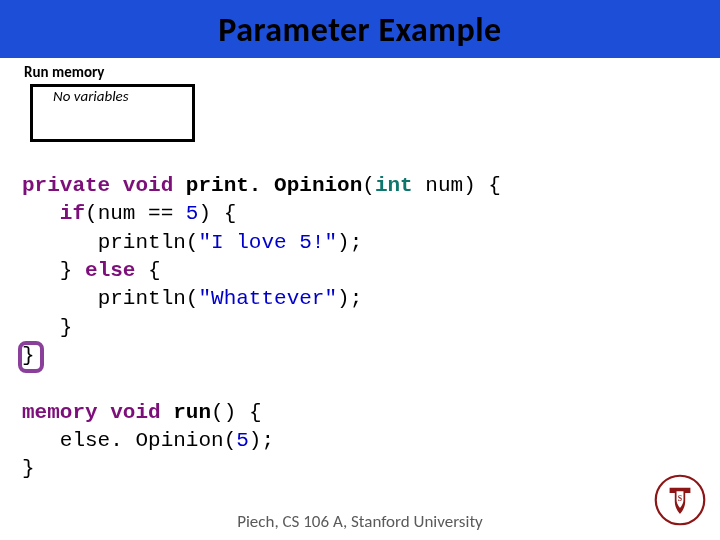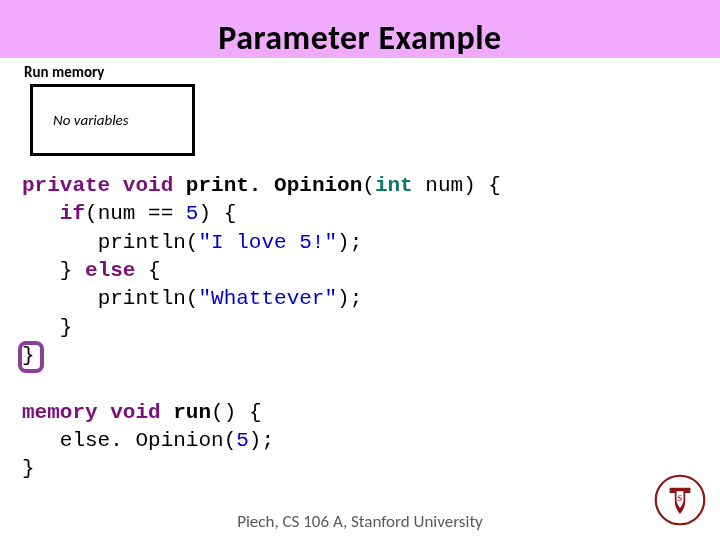--- a/index.html
+++ b/index.html
@@ -7,23 +7,23 @@
     width: 720px;
     height: 540px;
     background: #ffffff;
     font-family: "Calibri", "Segoe UI", sans-serif;
     position: relative;
     overflow: hidden;
   }
   .title-bar {
     width: 100%;
     height: 58px;
-    background: #f0abfc;
+    background: #1d4ed8;
     display: flex;
-    align-items: flex-end;
+    align-items: center;
     justify-content: center;
   }
   .title {
     font-size: 34px;
     font-weight: 700;
     color: #000;
     letter-spacing: 0.5px;
   }
   .section-label {
     position: absolute;
@@ -31,24 +31,23 @@
     left: 24px;
     font-size: 15px;
     font-weight: 700;
     color: #000;
   }
   .memory-box {
     position: absolute;
     top: 84px;
     left: 30px;
     width: 165px;
-    height: 72px;
+    height: 58px;
     border: 3px solid #000;
     display: flex;
-    align-items: center;
     padding-left: 20px;
   }
   .memory-text {
     font-size: 15px;
     font-style: italic;
     color: #000;
   }
   .code-block {
     position: absolute;
     top: 172px;

